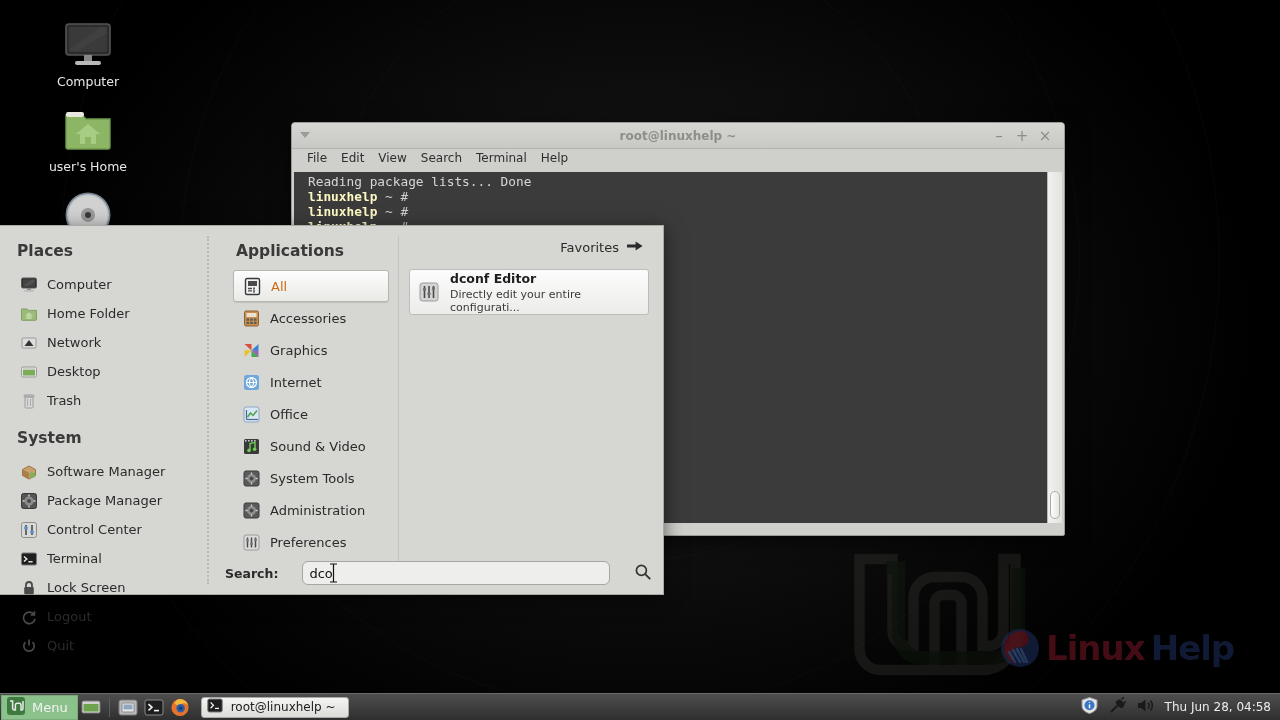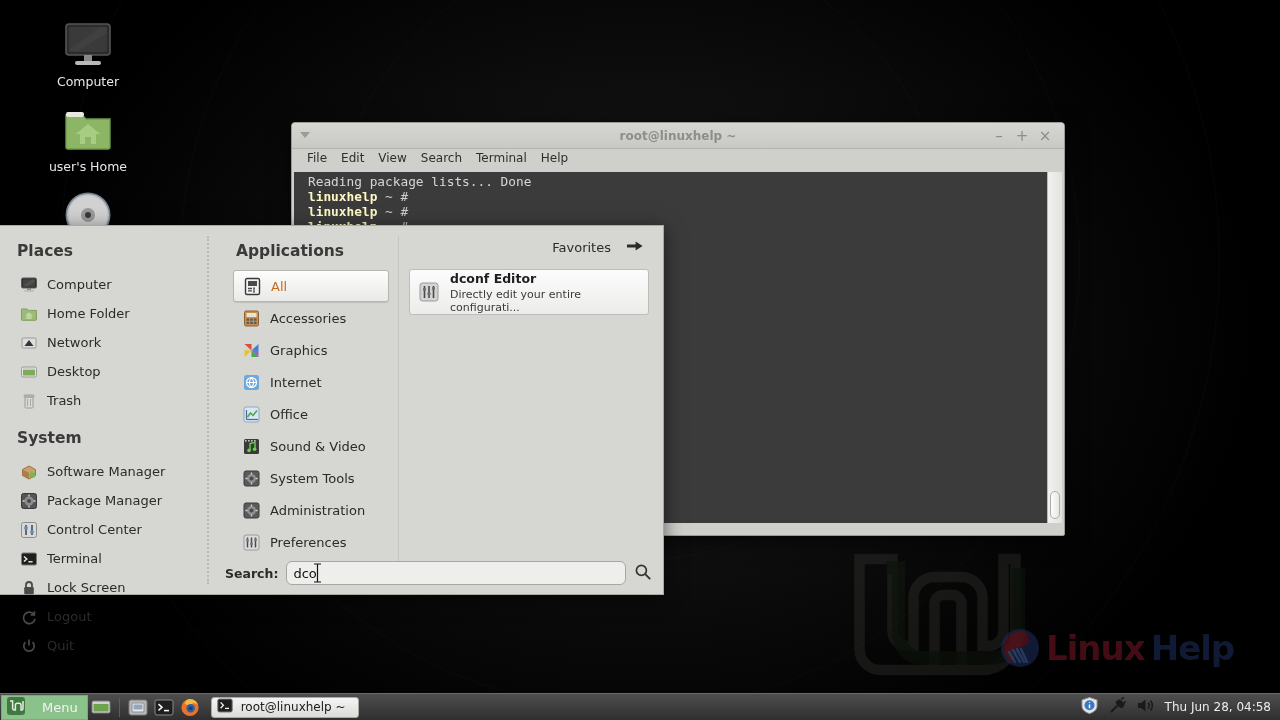--- a/index.html
+++ b/index.html
@@ -156,38 +156,38 @@
     border:1px solid #b6b6b2;
     box-shadow:0 1px 1px rgba(0,0,0,.1);
   }
   .cat-row.active .txt{ color:#d06a16; }
 
   
   #menu-right{
     flex:1; padding:14px 14px 0 10px; position:relative;
   }
   #favorites-btn{
-    display:flex; align-items:center; gap:16px;
+    display:flex; align-items:center; gap:8px;
     justify-content:flex-end; font-size:13px; color:#2b2b2b;
     padding-right:6px; margin-bottom:14px;
   }
   #app-result{
     display:flex; align-items:center; gap:10px;
     padding:7px 8px; height:46px;
     background:linear-gradient(#fcfcfc,#ececea);
     border:1px solid #bdbdb9; border-radius:3px;
   }
   #app-result .ico{ width:22px;height:22px;flex:none;position:relative;}
   #app-result .t1{ font-weight:bold; font-size:12.5px; color:#1e1e1e; }
   #app-result .t2{ font-size:11px; color:#3a3a3a; margin-top:2px;}
 
   
   #menu-search{
     position:absolute; left:0; bottom:0; width:664px; height:42px;
-    display:flex; align-items:center; gap:8px;
+    display:flex; align-items:center; gap:24px;
     padding:0 12px 0 225px;
   }
   #search-label{ font-size:12.5px; font-weight:bold; color:#2b2b2b; }
   #search-input{
     flex:1; height:24px;
     background:#eeeeec;
     border:1px solid #a6a6a2; border-radius:3px;
     font-family:"DejaVu Sans", sans-serif;
     font-size:13px; color:#111; padding:0 6px;
     position:relative;
@@ -199,21 +199,21 @@
   }
 
   
   #taskbar{
     position:absolute; left:0; bottom:0; width:1280px; height:27px;
     background:linear-gradient(#4e4e4e,#2f2f2f);
     border-top:1px solid #6a6a6a;
     display:flex; align-items:center; color:#e6e6e6; font-size:12px;
   }
   #menu-button{
-    display:flex; align-items:center; gap:16px;
+    display:flex; align-items:center; gap:6px;
     height:25px; padding:0 9px 0 4px; margin-left:1px;
     background:#8bc18b; color:#f1f1f1;
     border:1px solid #7aab7a;
   }
   #menu-button .lbl{ font-size:13px; color:#f2f2f2; }
   .tb-sep{ width:1px; height:19px; background:#5d5d5d; margin:0 5px; }
   .tb-icon{ width:22px;height:21px; margin:0 2px; position:relative; }
   #task-button{
     display:flex; align-items:center; gap:8px;
     height:21px; margin-left:8px; padding:0 12px 0 5px;

